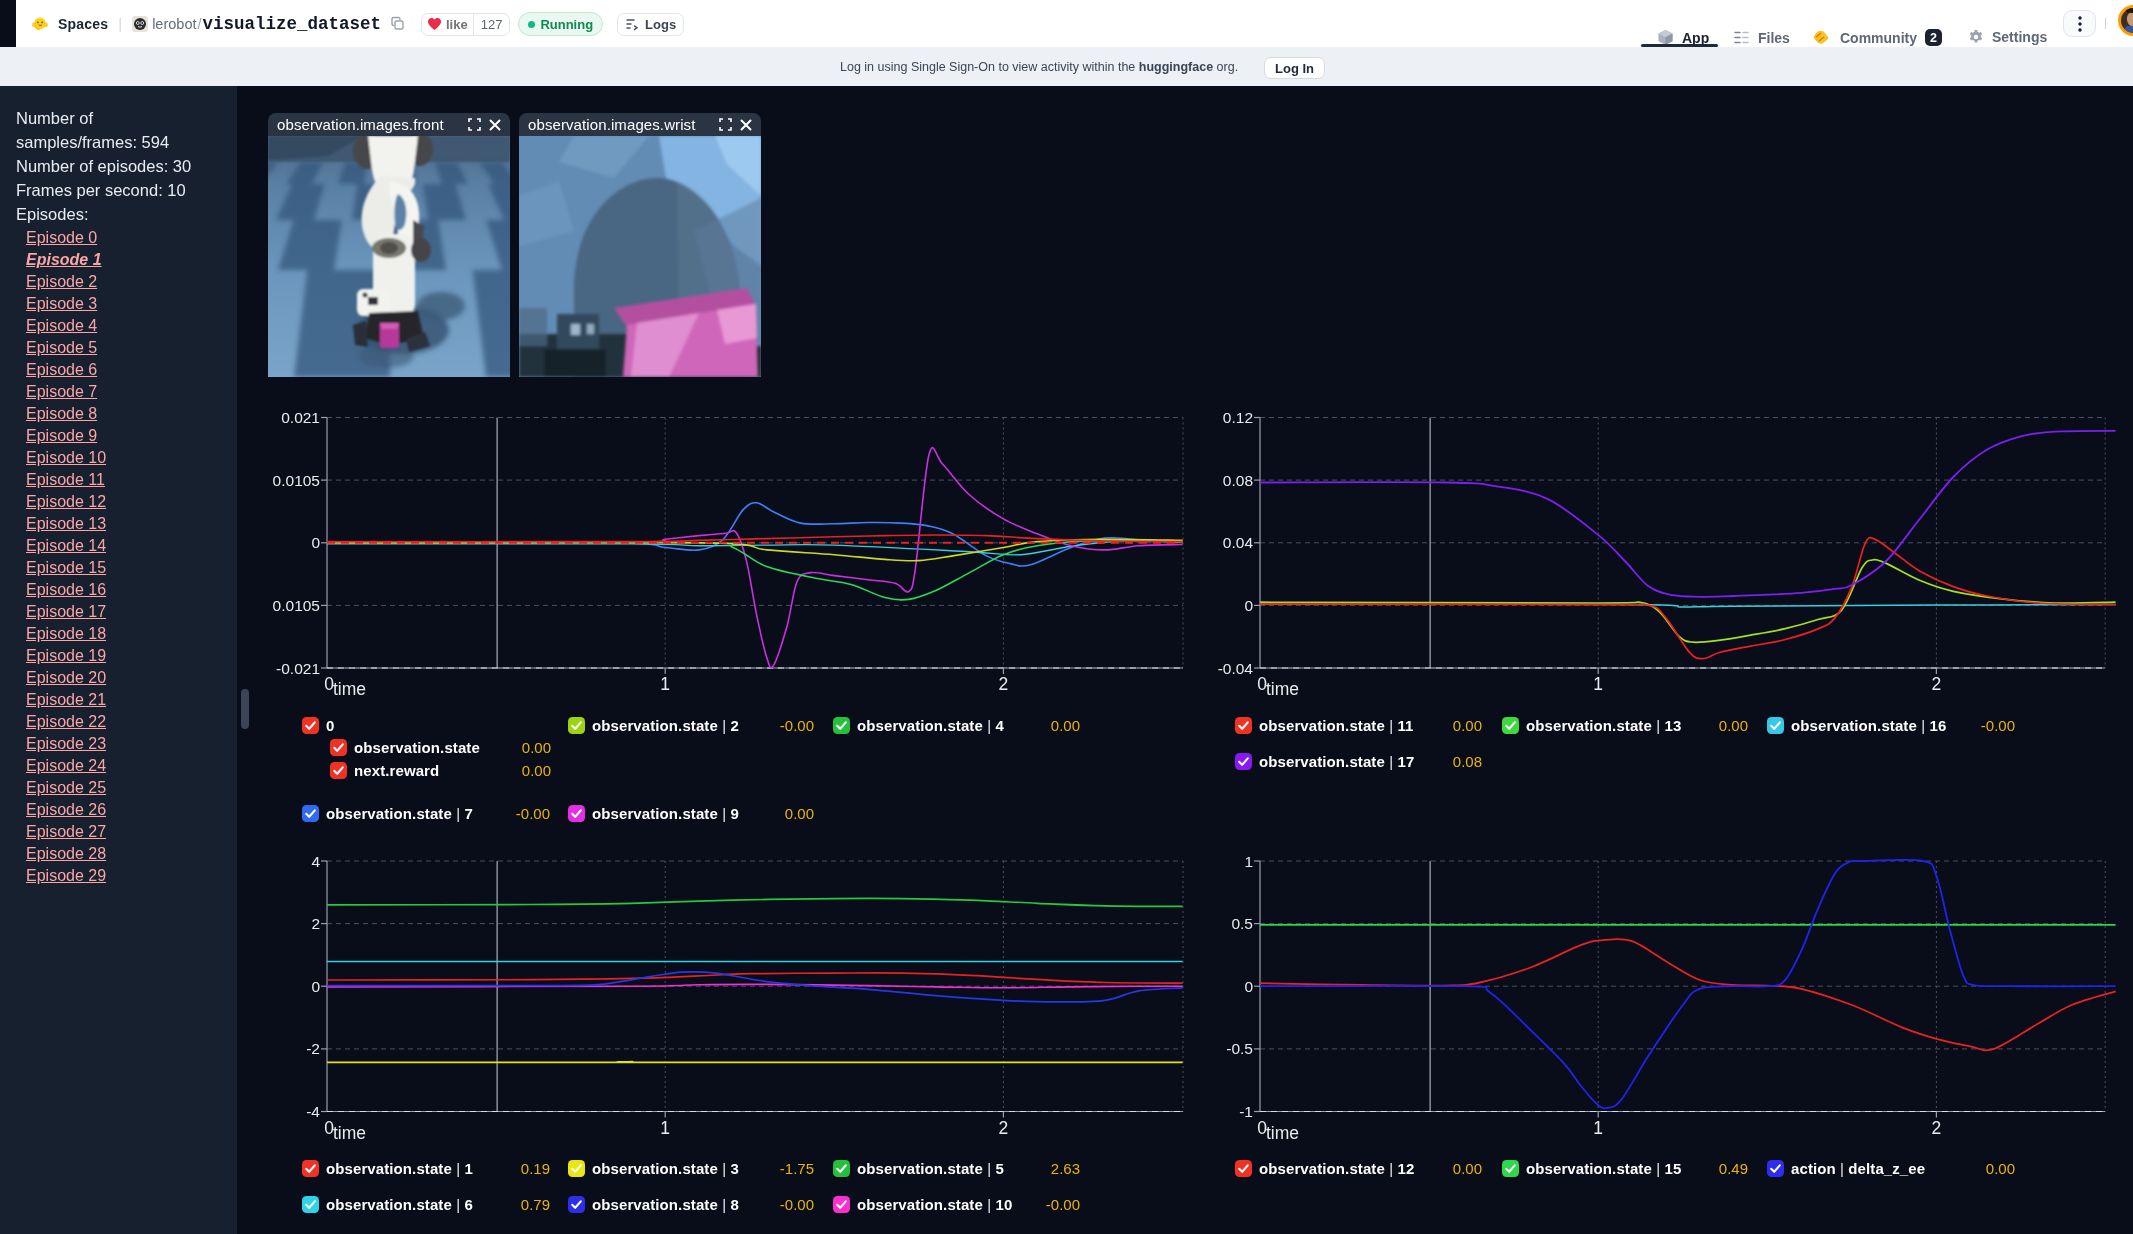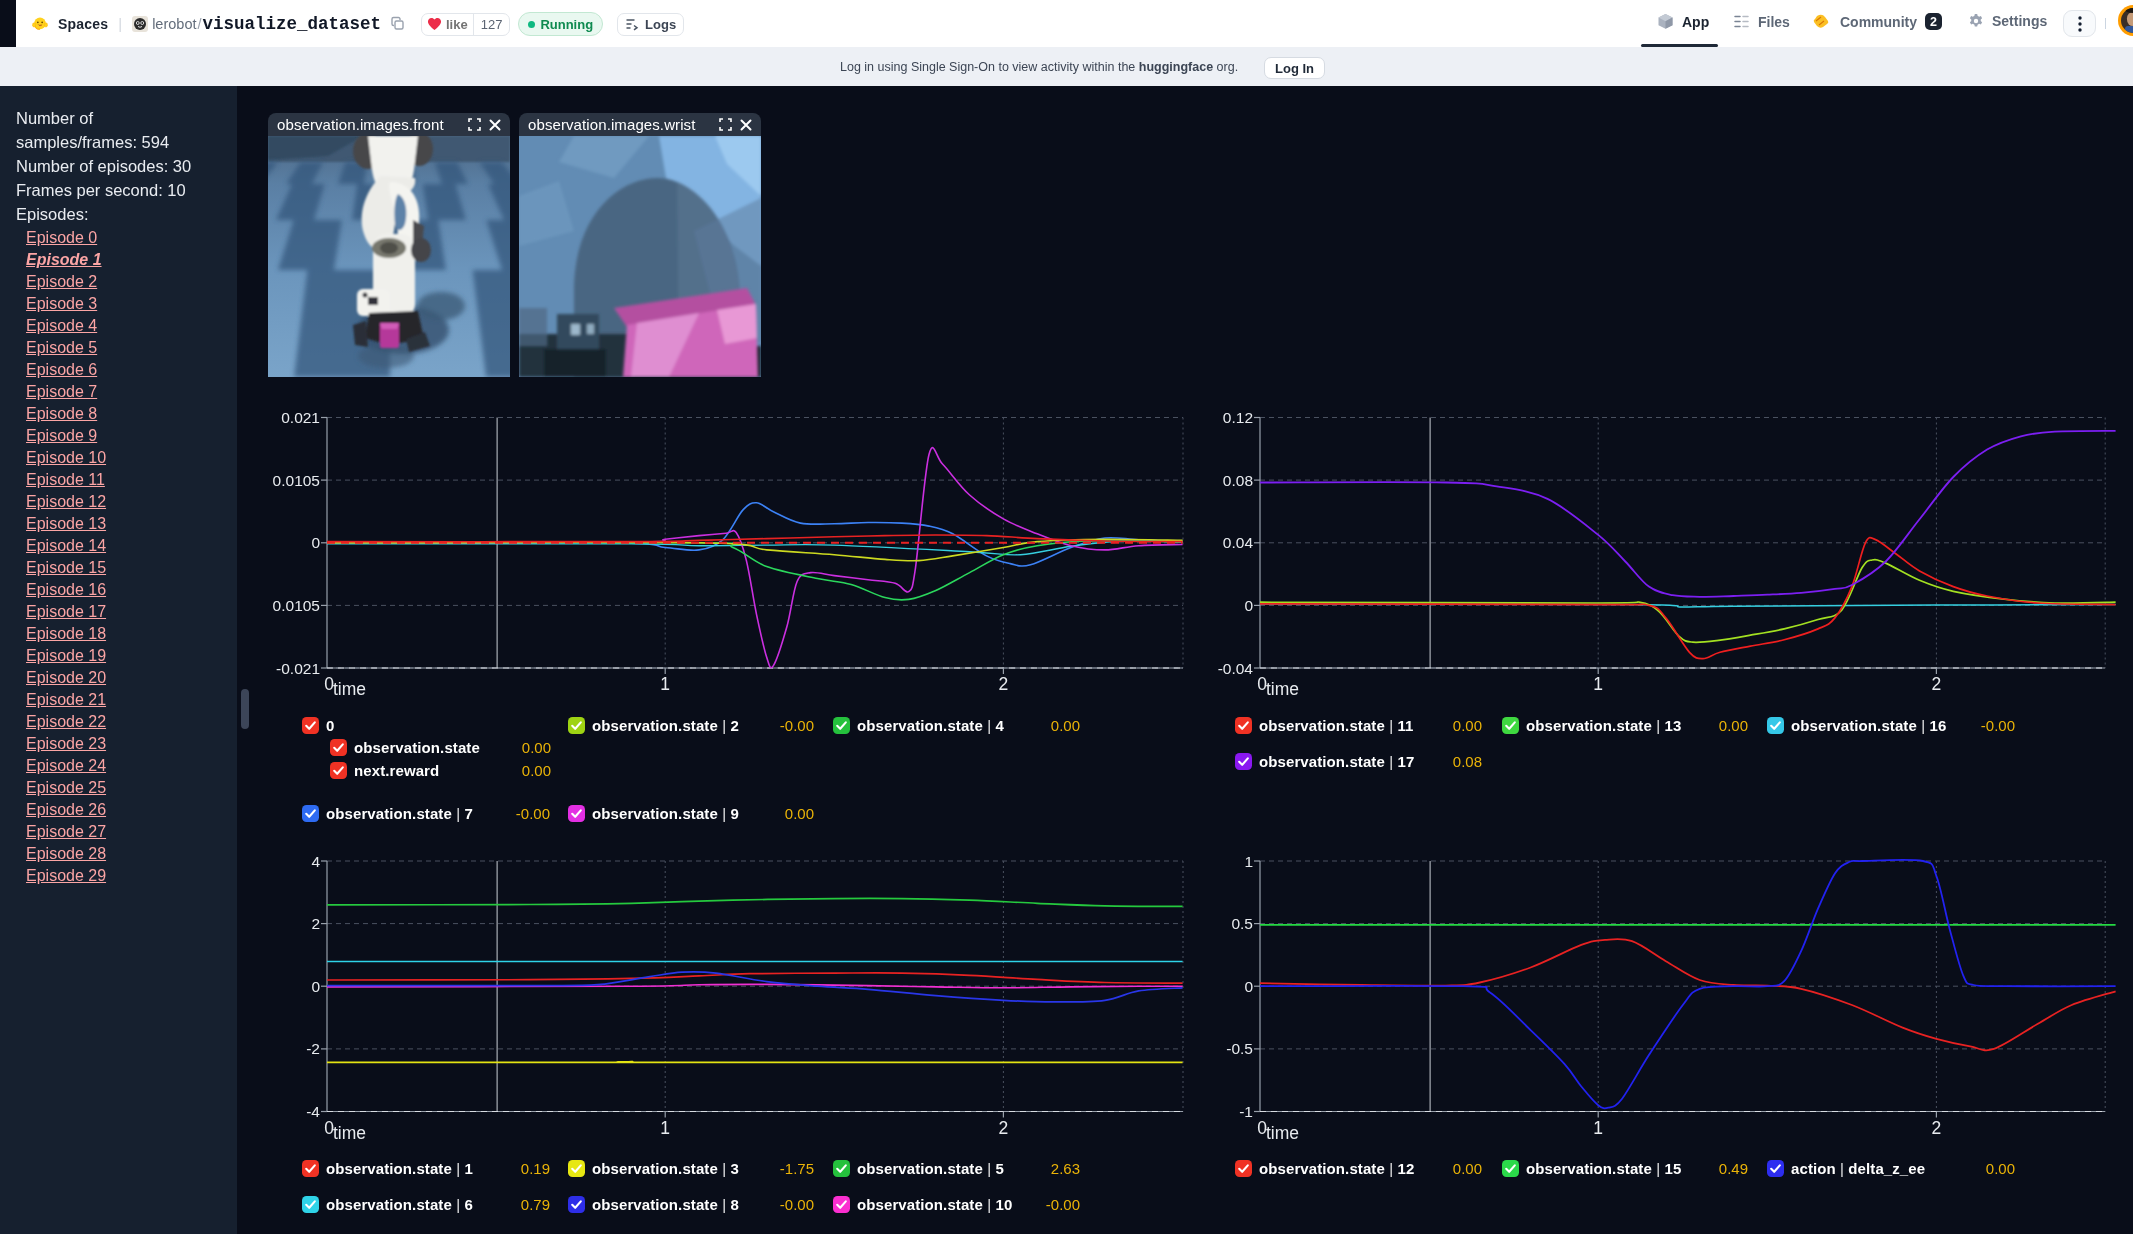--- a/index.html
+++ b/index.html
@@ -3,21 +3,21 @@
 <style>
 * { margin:0; padding:0; box-sizing:border-box; }
 html,body { width:2133px; height:1234px; overflow:hidden; font-family:"Liberation Sans", sans-serif; }
 body { position:relative; background:#090d19; }
 
 #hdr { position:absolute; left:16px; top:0; width:2133px; height:47px; background:#fff; }
 #hdr .row { position:absolute; display:flex; align-items:center; }
 .hsep { color:#d4d9e0; font-size:15px; margin:0 10px; }
 .btn { display:flex; align-items:center; border:1px solid #e2e6eb; border-radius:7px; height:24px; background:#fff; color:#333c49; font-size:14px; }
 .pill { display:flex; align-items:center; border:1px solid #c2e8d2; border-radius:13px; height:25px; background:#e9f8f0; color:#0f8a50; font-size:14px; font-weight:600; padding:0 12px; gap:7px; }
-.tab { display:flex; align-items:center; gap:8px; color:#5d6776; font-size:14px; font-weight:600; }
+.tab { display:flex; align-items:center; gap:8px; color:#5d6776; font-size:14px; font-weight:600;margin-top:16px; }
 
 #banner { position:absolute; left:0; top:47px; width:2133px; height:39px; background:#edf0f5; }
 
 #side { position:absolute; left:0; top:86px; width:237px; height:1148px; background:#16202f; color:#e9ecf1; }
 #side .info { position:absolute; left:16px; top:20px; font-size:16.5px; line-height:24px; }
 #side .eps { position:absolute; left:26px; top:141px; }
 .ep { display:block; height:22px; line-height:22px; font-size:16px; color:#fca5a5; text-decoration:underline; }
 .ep.bold { font-weight:700;font-style:italic; }
 
 .panel { position:absolute; width:242px; }

